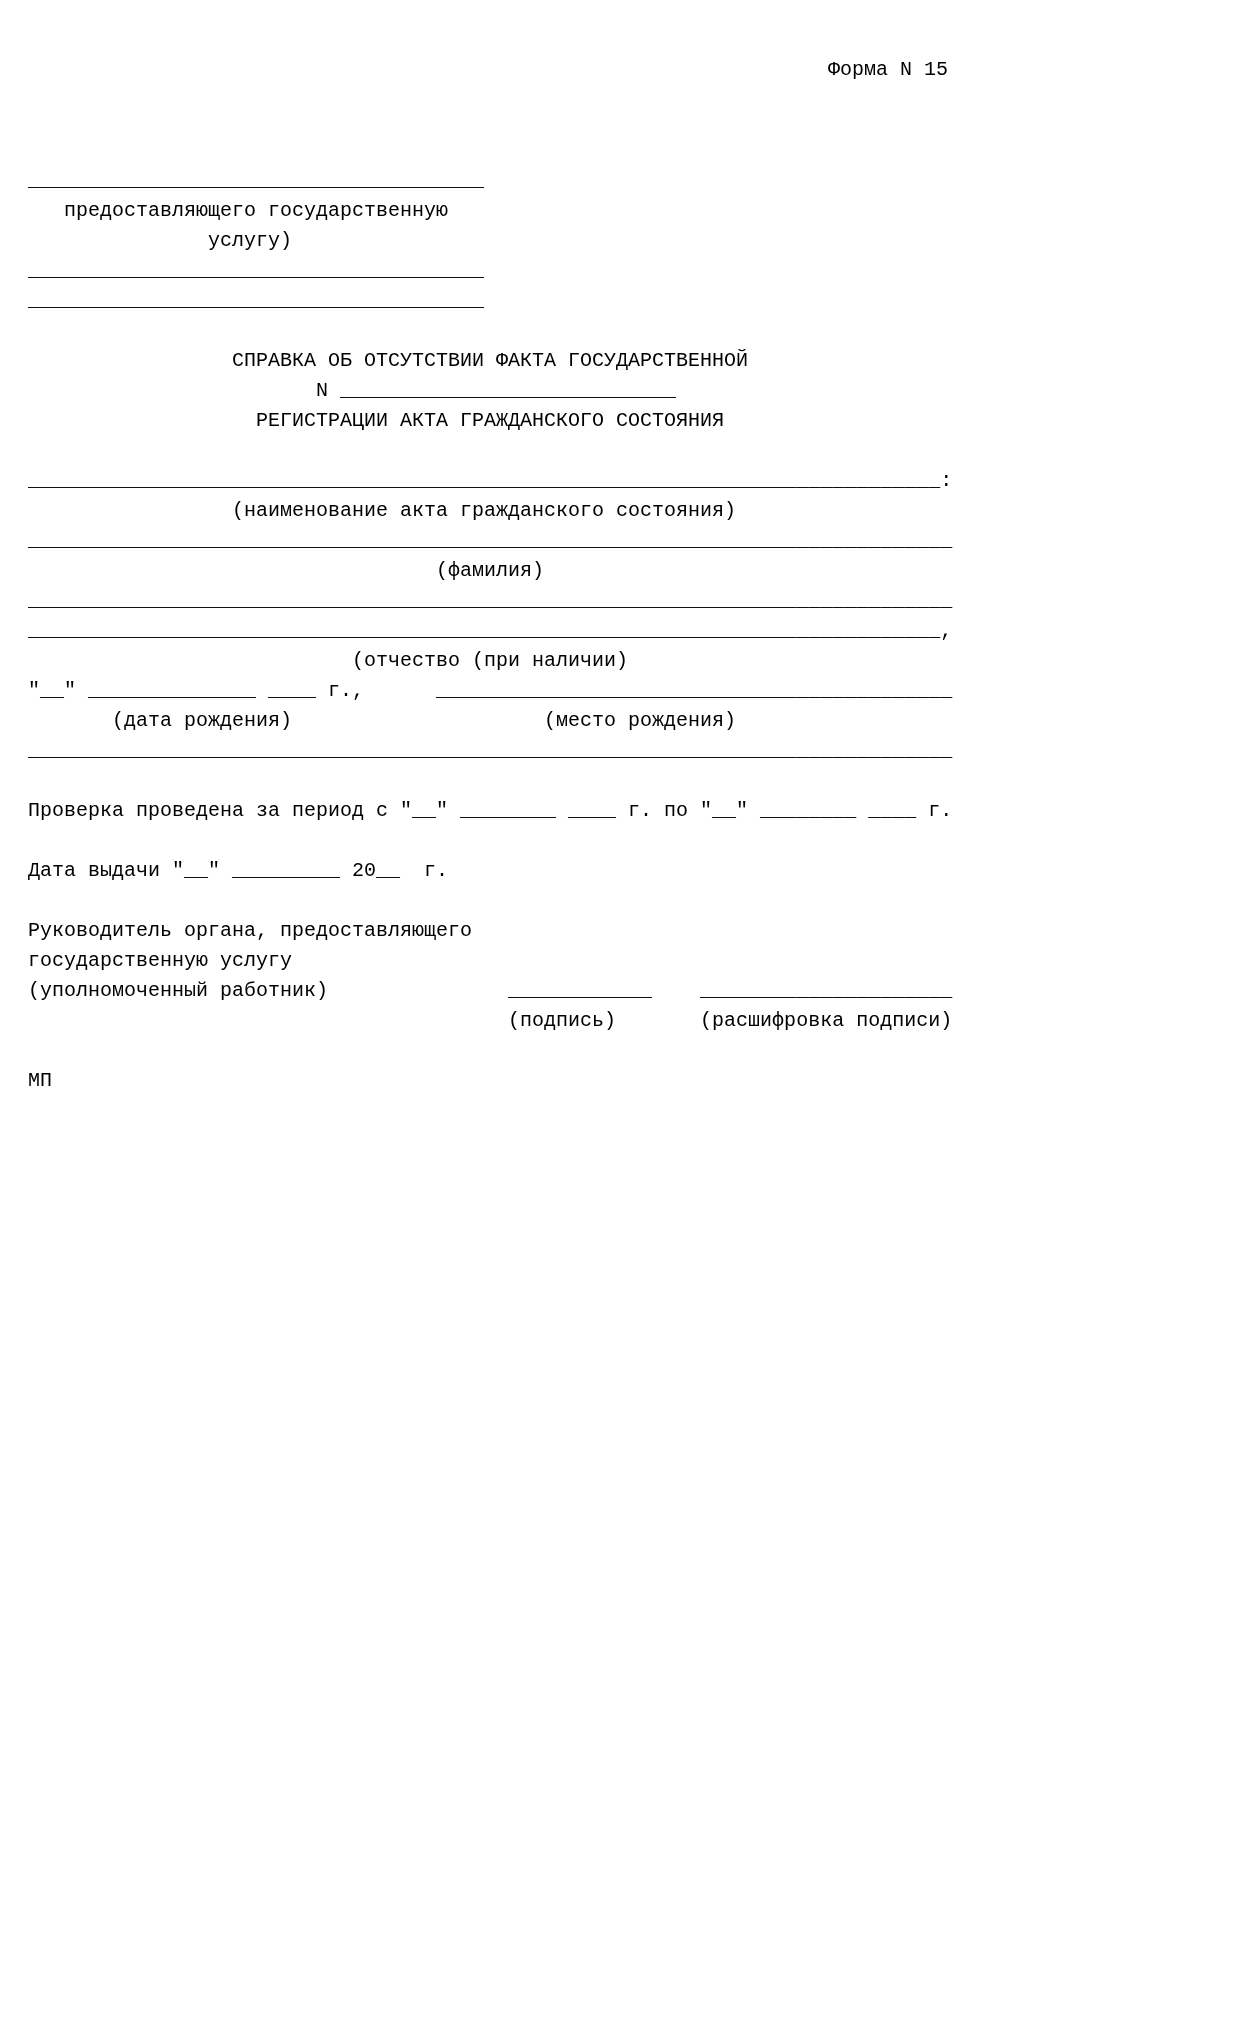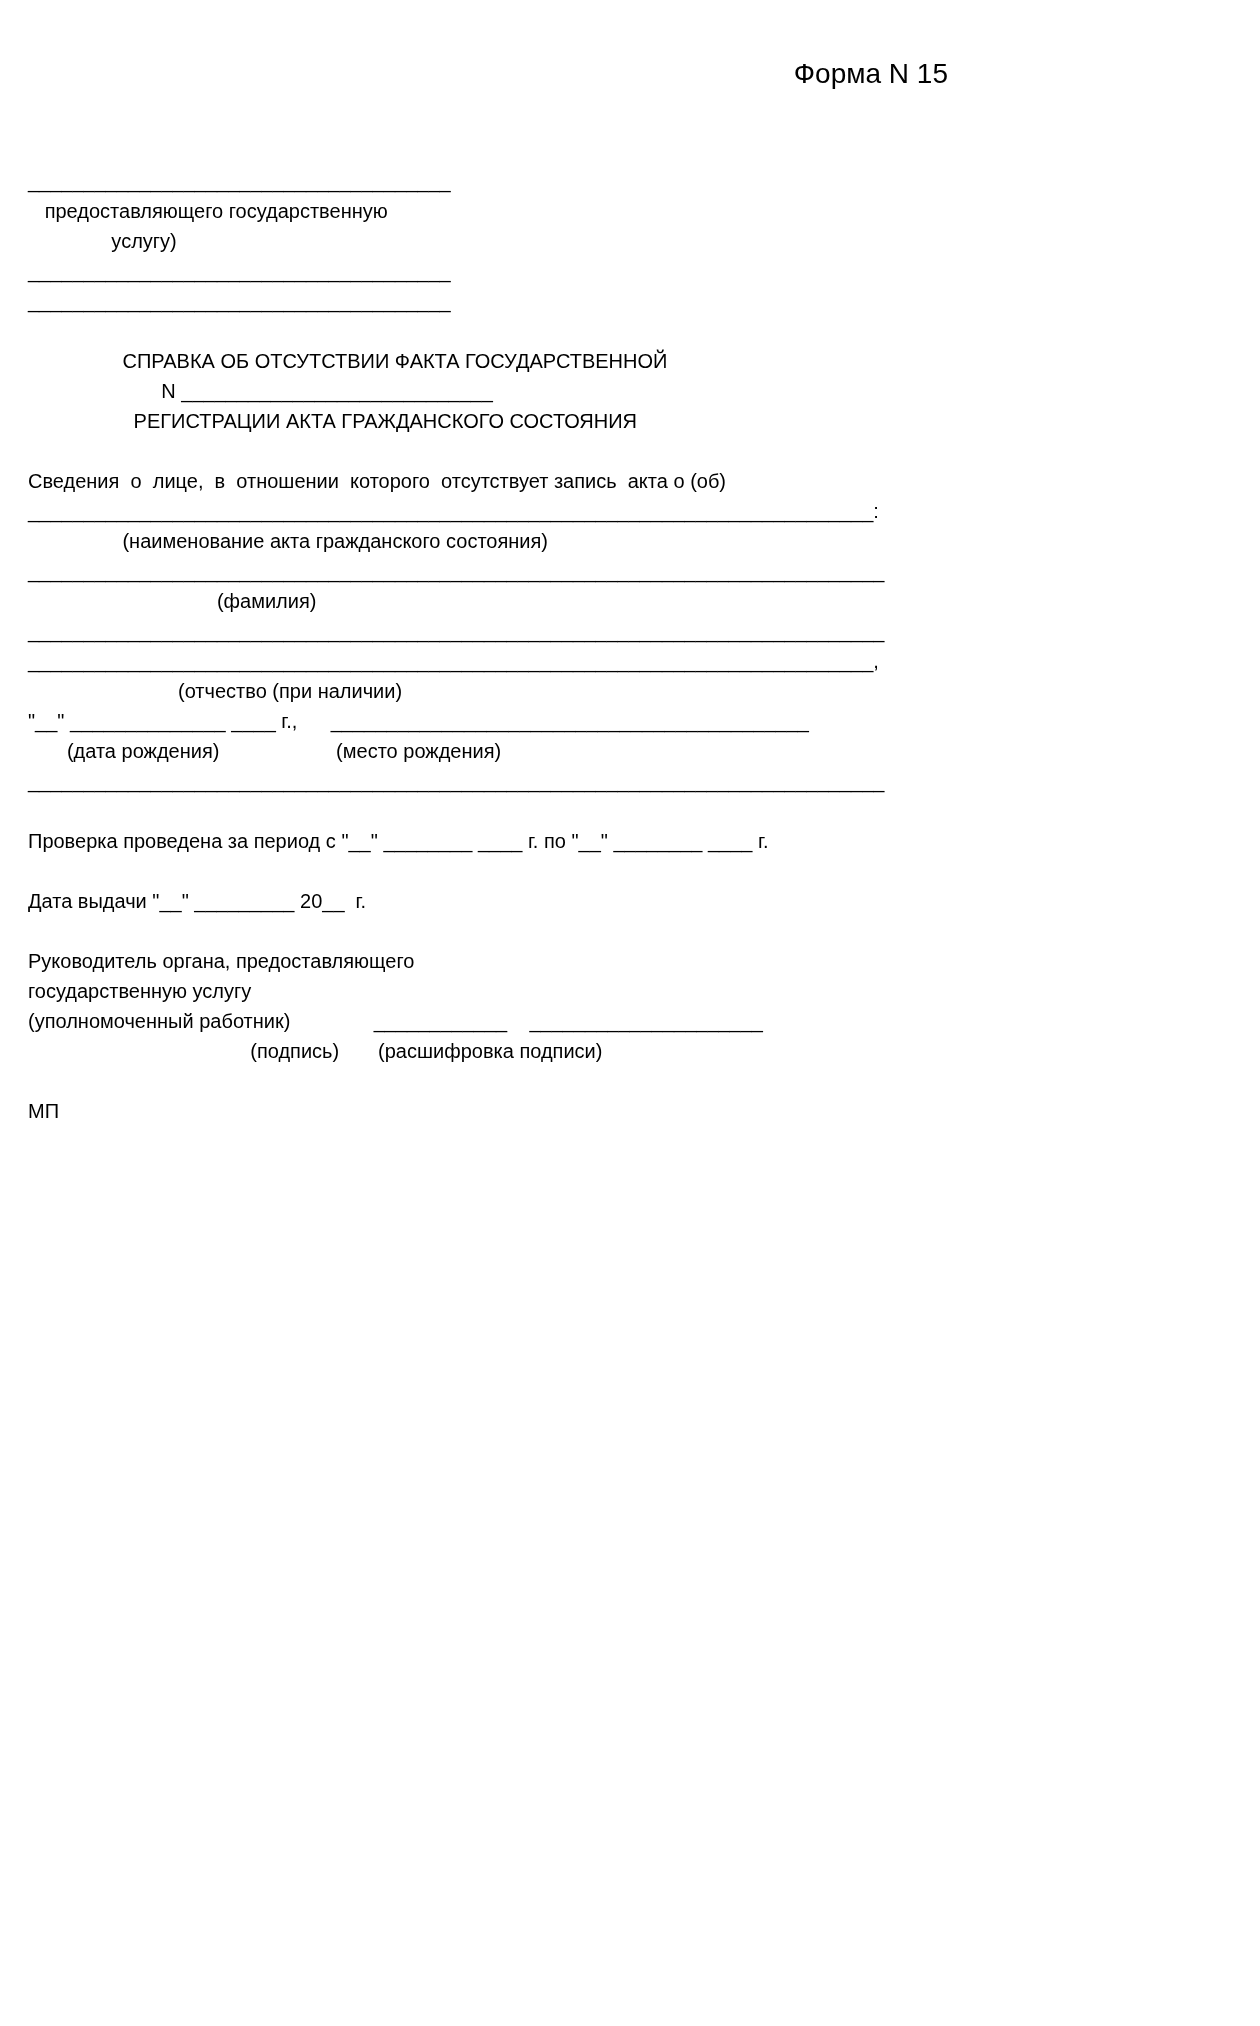--- a/index.html
+++ b/index.html
@@ -15,30 +15,30 @@
     color: #000000;
     overflow: hidden;
     font-family: "Liberation Mono", "DejaVu Sans Mono", monospace;
   }
   .form-label {
     position: absolute;
     top: 58px;
     left: 0;
     width: 948px;
     text-align: right;
-    font-family: Liberation Sans, sans-serif;
-    font-size: 28px;
+    font-family: Liberation Mono, monospace;
+    font-size: 20px;
     color: #000000;
     white-space: pre;
   }
   .doc {
     position: absolute;
     top: 166px;
     left: 28px;
-    font-family: Liberation Sans, sans-serif;
+    font-family: Liberation Mono, monospace;
     font-size: 20px;
     line-height: 30px;
     color: #000000;
   }
   .ln {
     white-space: pre;
     min-height: 30px;
     letter-spacing: 0;
   }
 </style>
@@ -52,21 +52,20 @@
       <div class="ln">______________________________________</div>
       <div class="ln">   предоставляющего государственную</div>
       <div class="ln">               услугу)</div>
       <div class="ln">______________________________________</div>
       <div class="ln">______________________________________</div>
       <div class="ln">&nbsp;</div>
       <div class="ln">                 СПРАВКА ОБ ОТСУТСТВИИ ФАКТА ГОСУДАРСТВЕННОЙ</div>
       <div class="ln">                        N ____________________________</div>
       <div class="ln">                   РЕГИСТРАЦИИ АКТА ГРАЖДАНСКОГО СОСТОЯНИЯ</div>
       <div class="ln">&nbsp;</div>
-      <div class="ln">Сведения  о  лице,  в  отношении  которого  отсутствует запись  акта о (об)</div>
       <div class="ln">____________________________________________________________________________:</div>
       <div class="ln">                 (наименование акта гражданского состояния)</div>
       <div class="ln">_____________________________________________________________________________</div>
       <div class="ln">                                  (фамилия)</div>
       <div class="ln">_____________________________________________________________________________</div>
       <div class="ln">____________________________________________________________________________,</div>
       <div class="ln">                           (отчество (при наличии)</div>
       <div class="ln">"__" ______________ ____ г.,      ___________________________________________</div>
       <div class="ln">       (дата рождения)                     (место рождения)</div>
       <div class="ln">_____________________________________________________________________________</div>

